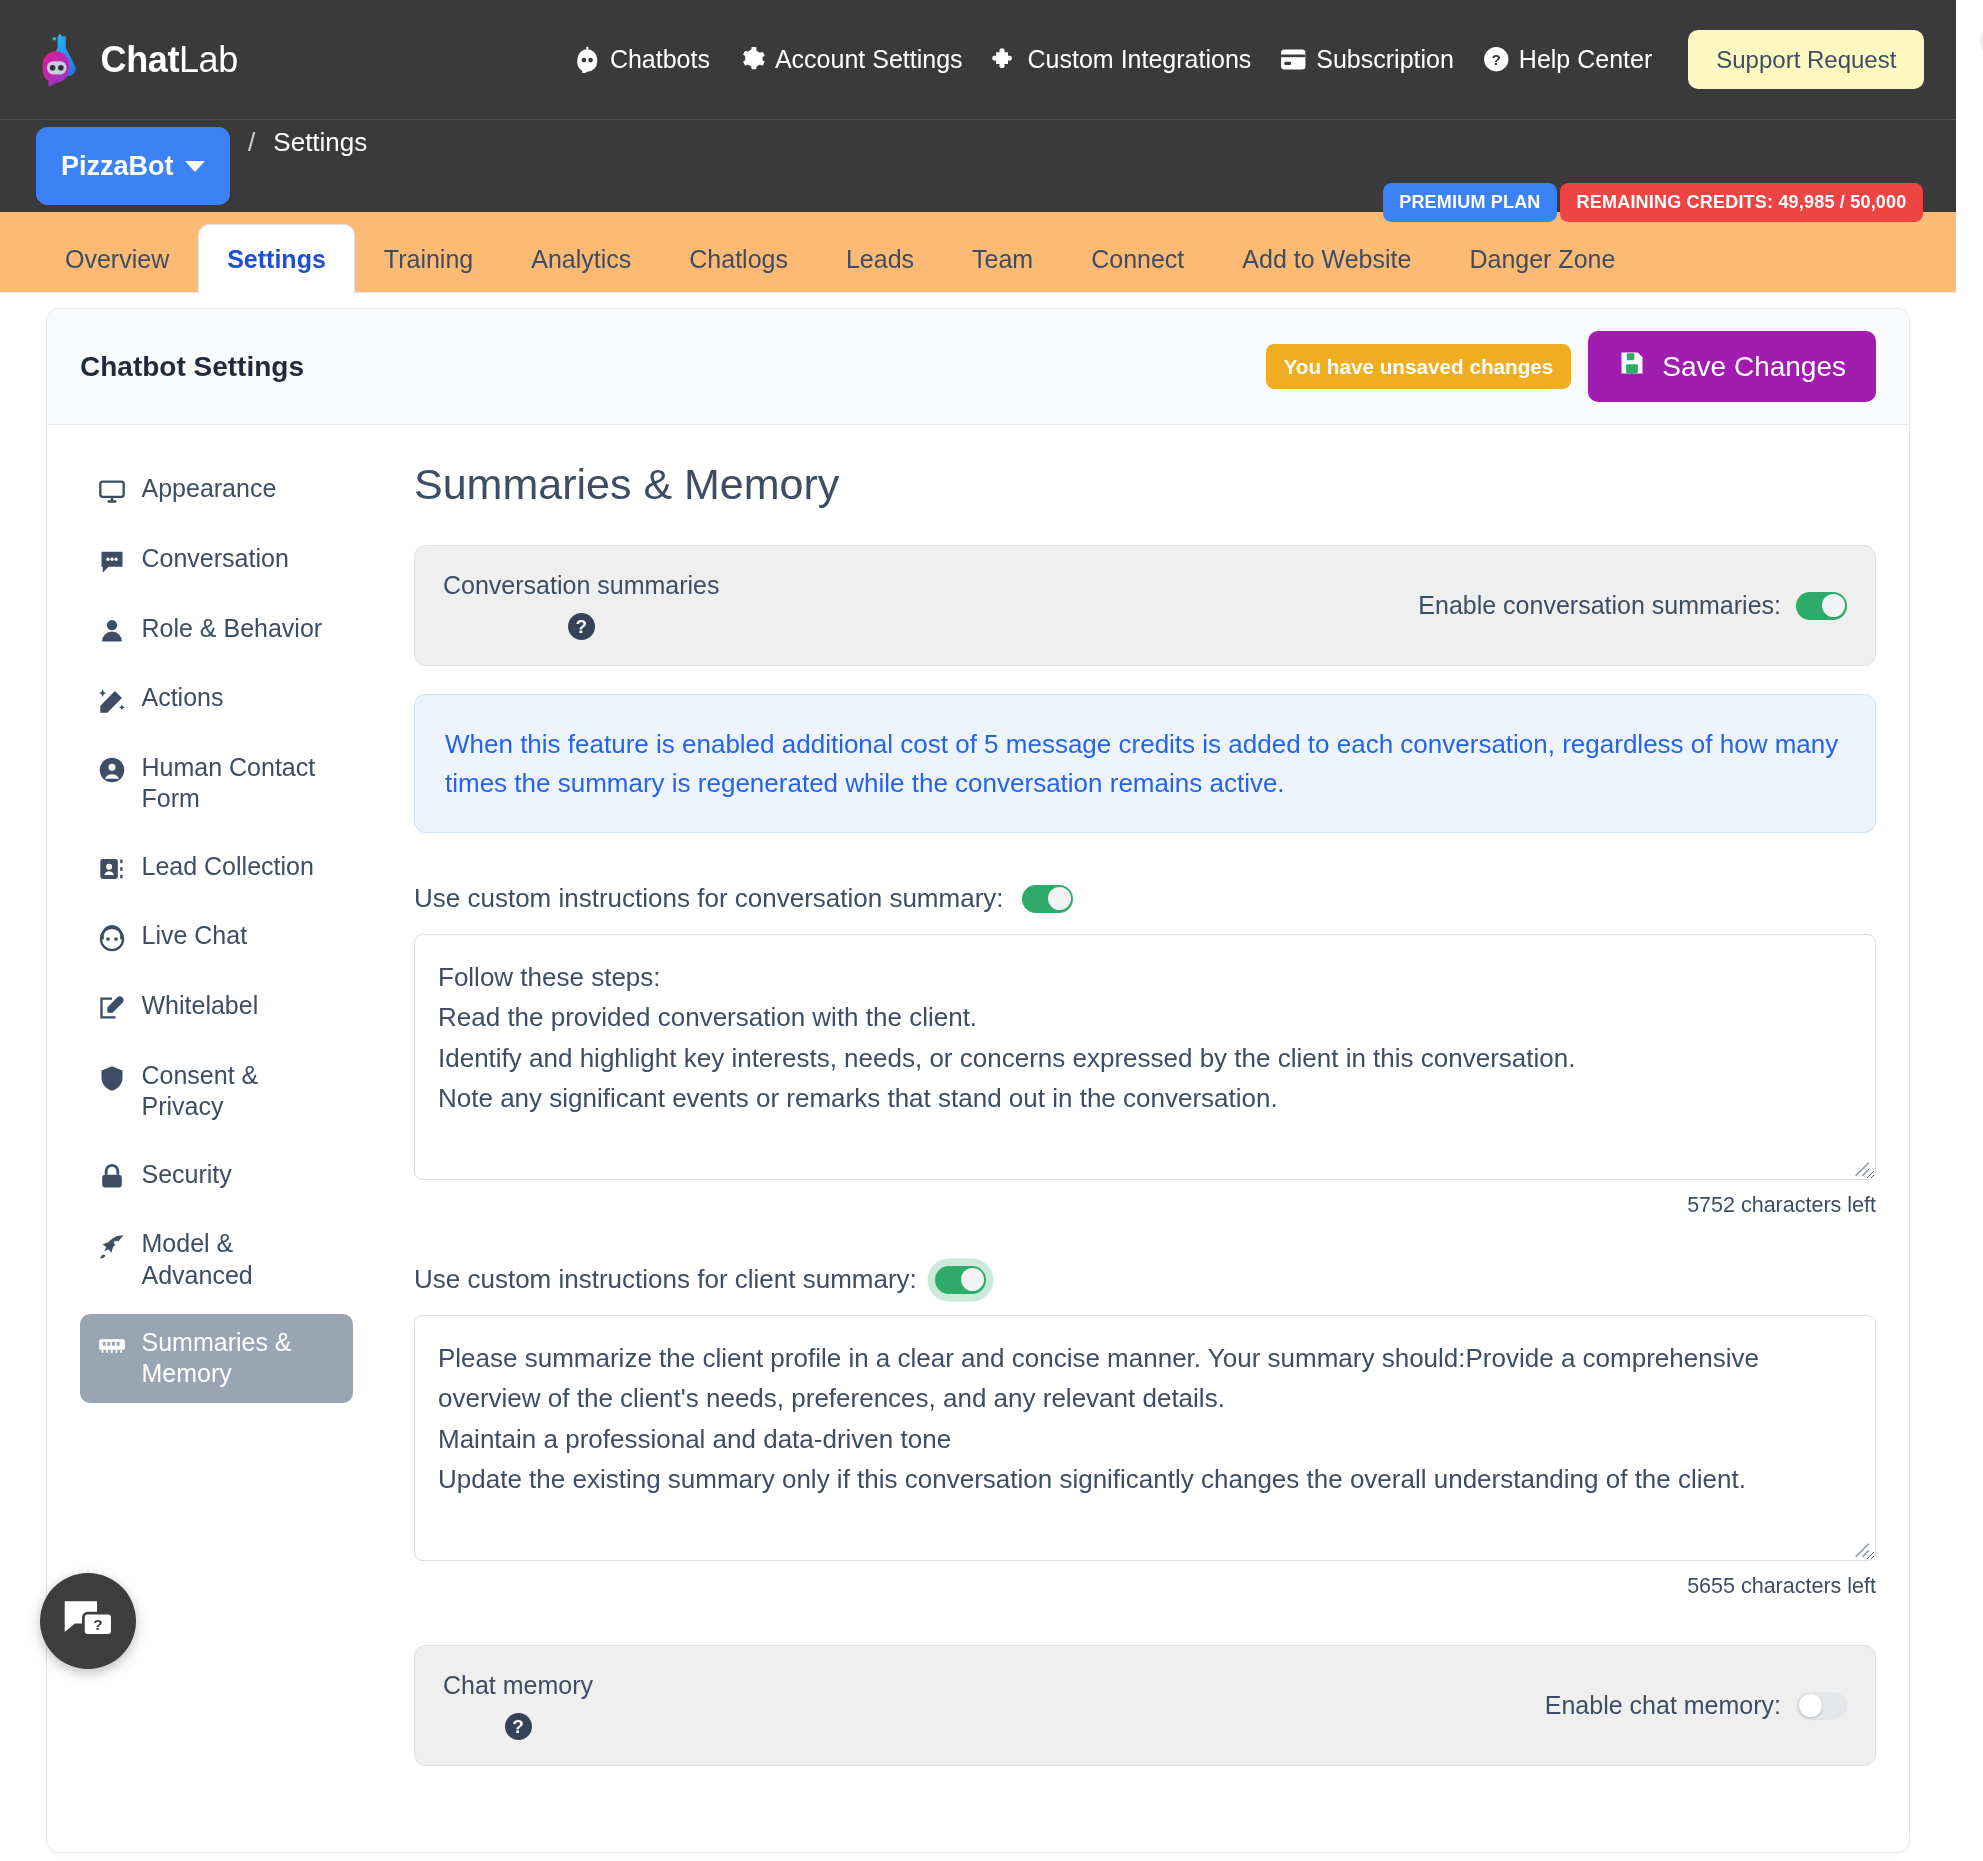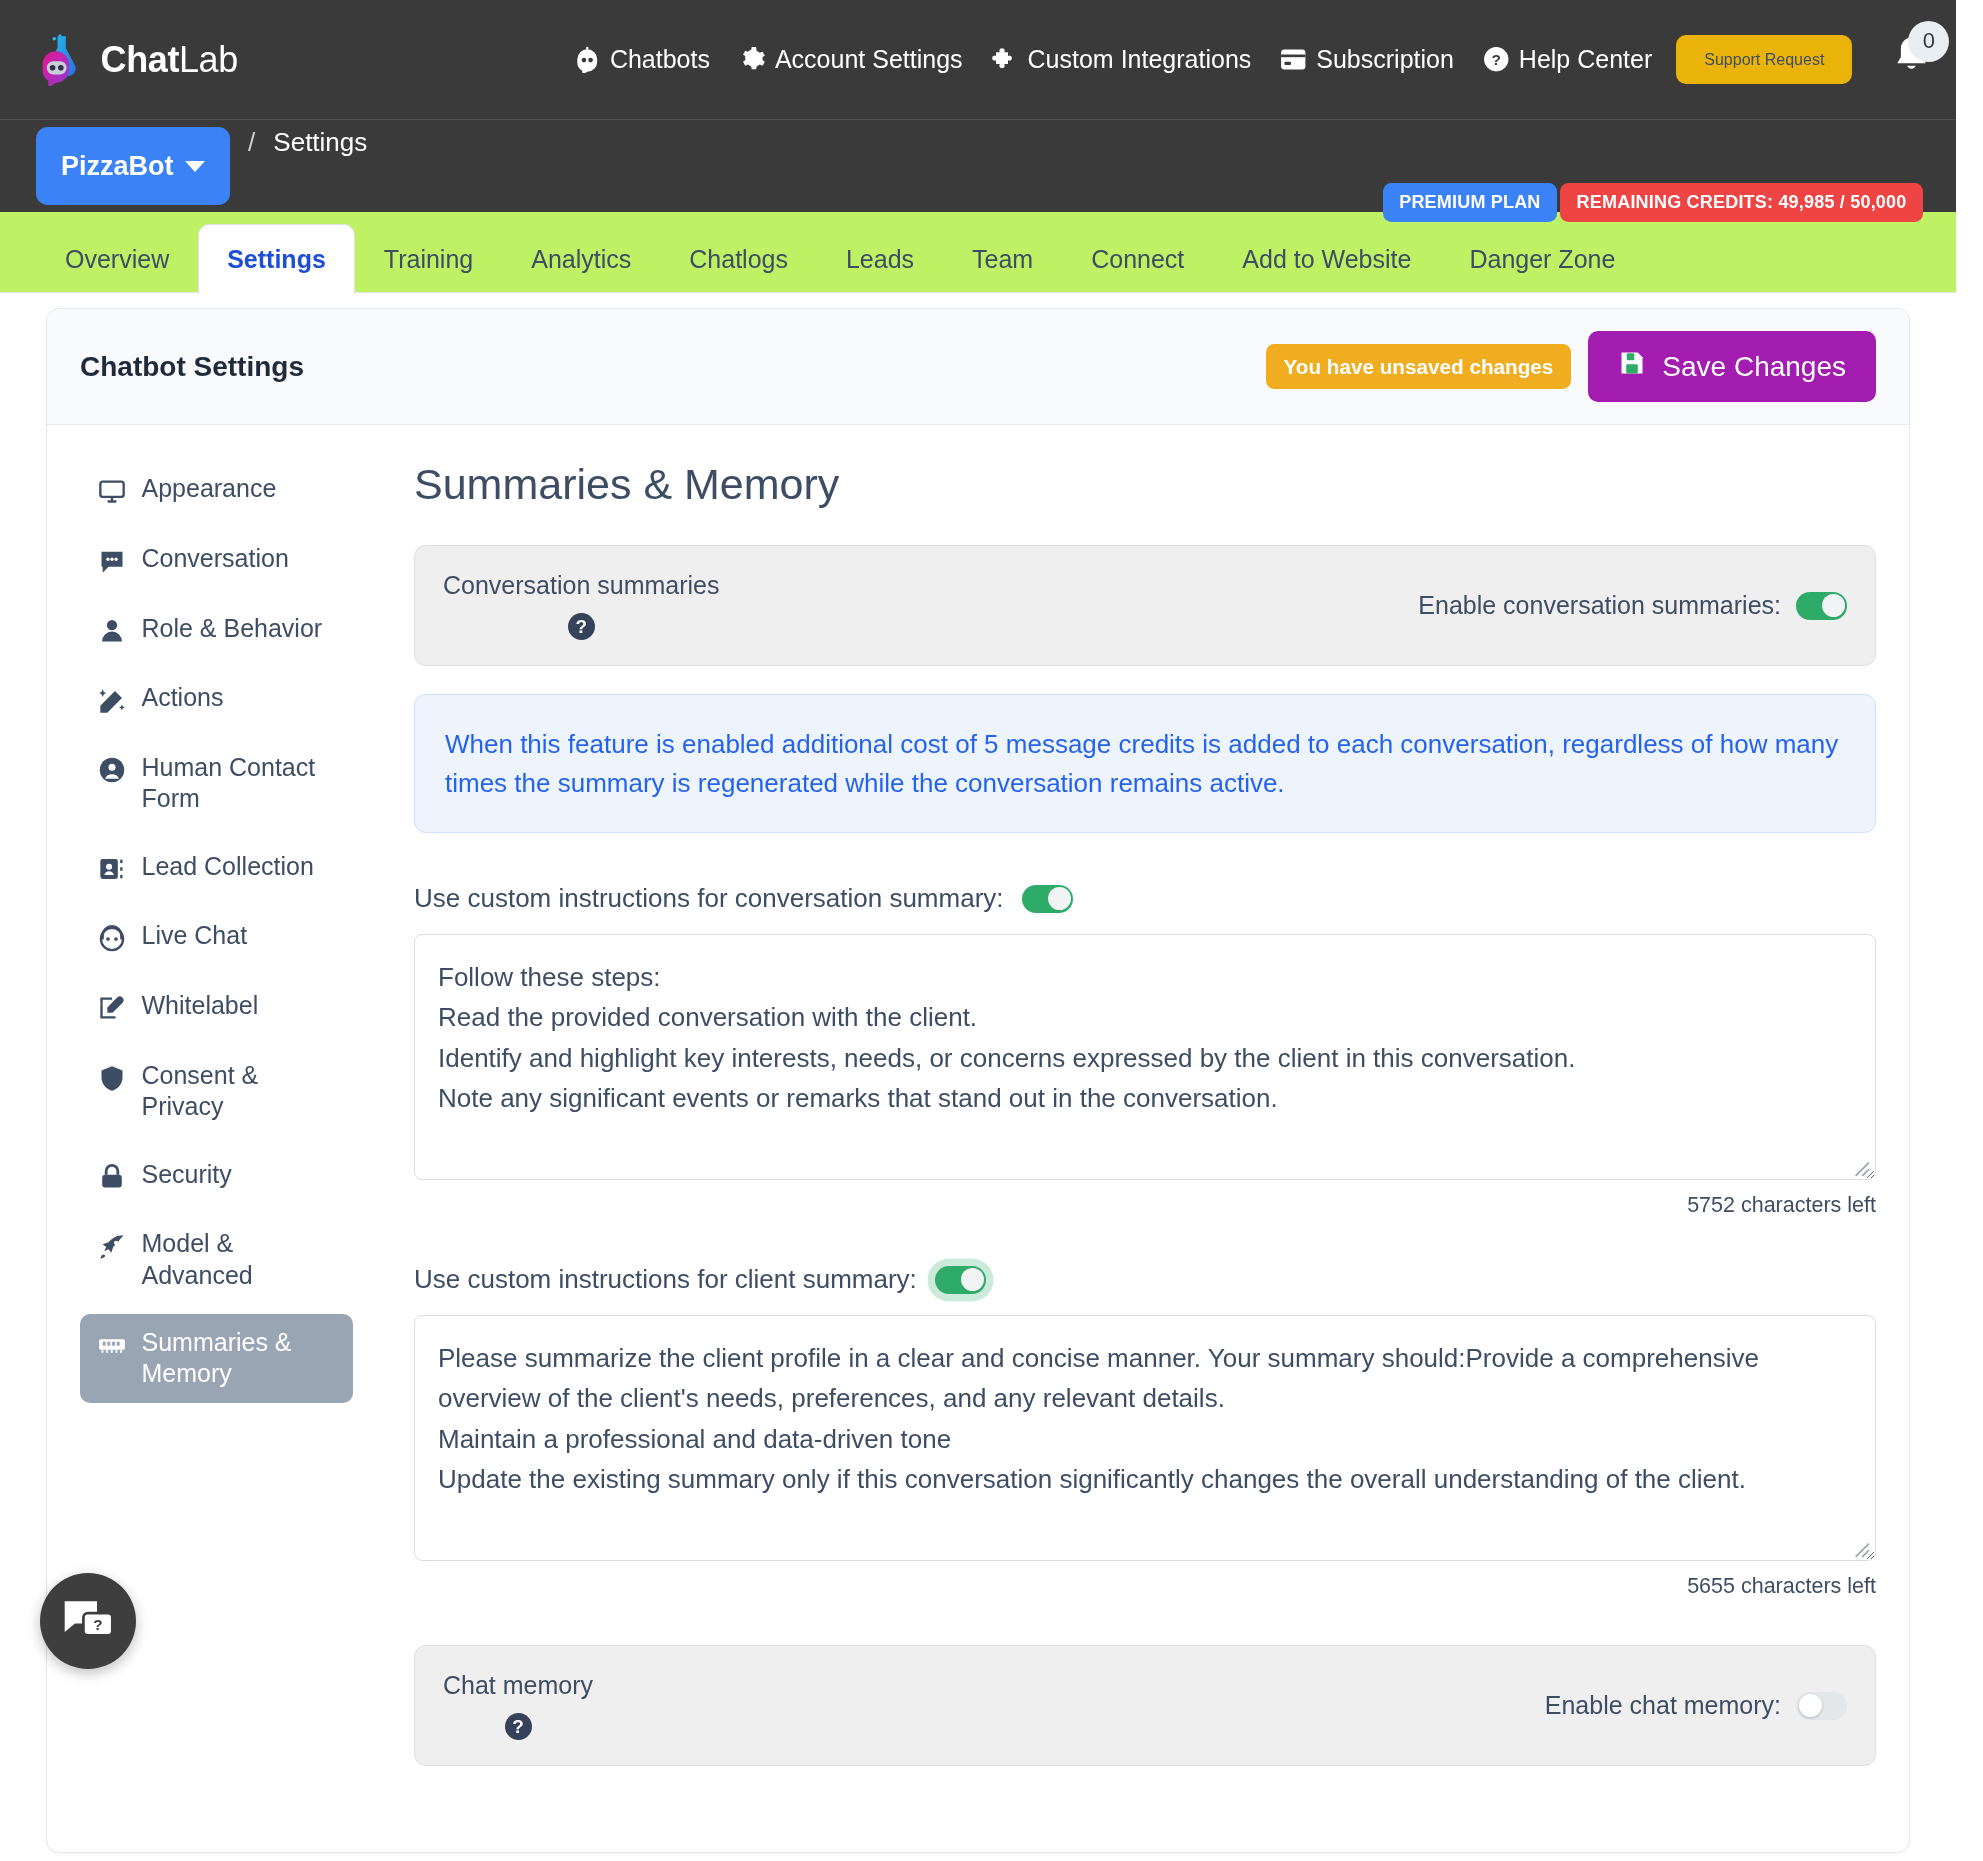--- a/index.html
+++ b/index.html
@@ -30,24 +30,24 @@
 
   .mainnav { display: flex; align-items: center; gap: 28px; margin-left: 335px; }
   .navitem {
     display: flex; align-items: center; gap: 9px;
     color: #ffffff; font-size: 25px; cursor: pointer; white-space: nowrap;
   }
   .navicon { width: 28px; height: 28px; display: inline-flex; align-items: center; justify-content: center; flex: none; }
   .navicon svg { display: block; }
 
   .support-btn {
-    margin-left: 24px;
-    background: #eab308;
+    margin-left: 36px;
+    background: #fef9c3;
     color: #3d4d63;
-    font-size: 16px;
+    font-size: 24px;
     padding: 15.7px 28px;
     border-radius: 10px;
     cursor: pointer;
     white-space: nowrap;
   }
   .bell-wrap { margin-left: 38px; position: relative; cursor: pointer; width: 43px; height: 51px; }
   .badge {
     position: absolute; top: -13.2px; left: 18px;
     width: 41px; height: 41px; border-radius: 50%;
     background: #e9eef3; color: #3a3a3a;
@@ -83,21 +83,21 @@
     background: #3b82f6; color: #fff; font-weight: 700;
     font-size: 18px; padding: 9px 16.5px; border-radius: 8.3px; letter-spacing: 0.2px;
   }
   .pill-green {
     background: #ef4444; color: #fff; font-weight: 700;
     font-size: 18px; padding: 9px 16.5px; border-radius: 8.3px; letter-spacing: 0.2px;
   }
 
   
   .tabsbar {
-    background: #bef264;
+    background: #fdba74;
     padding: 0 36px;
     border-bottom: 1.7px solid #e2e6ec;
     height: 81px;
     display: flex; align-items: flex-end;
     flex: none;
     position: relative; z-index: 3;
   }
   .tab {
     font-size: 25px; color: #3d4d63;
     padding: 20px 28px 18px;

